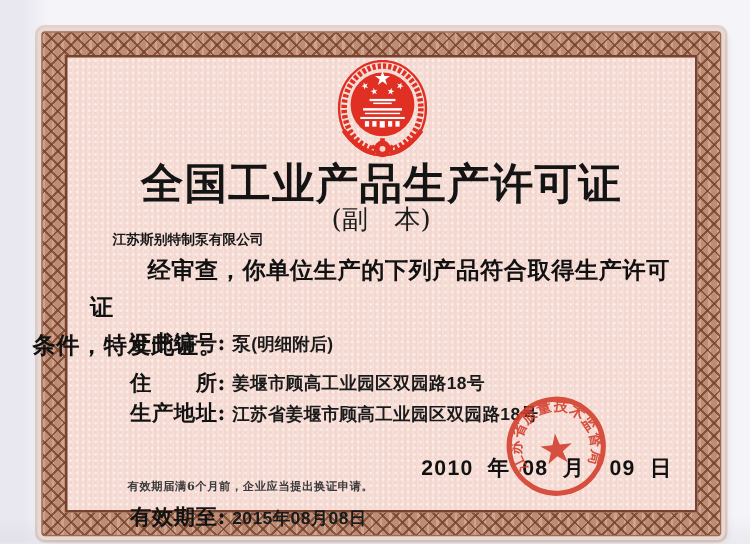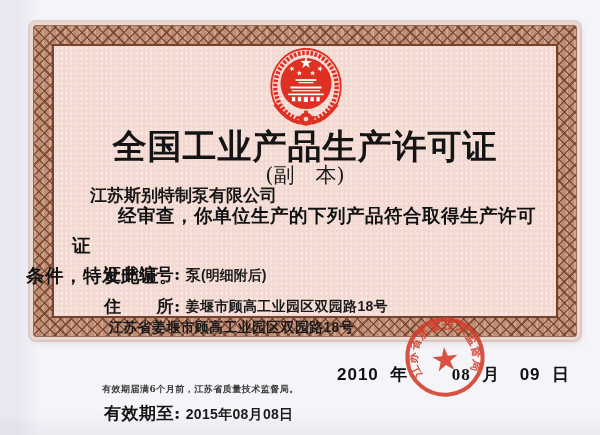--- a/index.html
+++ b/index.html
@@ -11,21 +11,21 @@
   }
   
   body:before{
     content:""; position:absolute; inset:0;
     background:linear-gradient(90deg, rgba(210,210,225,.35) 0 18px, transparent 40px),
                linear-gradient(0deg, rgba(215,215,228,.3) 0 6px, transparent 22px);
     pointer-events:none;
   }
 
   .certificate{
-    position:absolute; left:33px; top:25px; width:544px; height:312px;
+    position:absolute; left:33px; top:25px; width:544px; height:404px;
     padding:18px;
     background-color:#bd8d76;
     background-image:
       repeating-linear-gradient(45deg,  rgba(116,62,38,.75) 0 1.6px, transparent 1.6px 7.5px),
       repeating-linear-gradient(135deg, rgba(116,62,38,.75) 0 1.6px, transparent 1.6px 7.5px),
       repeating-linear-gradient(90deg,  rgba(255,230,215,.25) 0 2px, transparent 2px 7.5px);
     border:1px solid #9c6b55;
     box-shadow:0 0 0 3px #ead9d2, 0 0 0 5px rgba(190,150,130,.35), 2px 3px 8px rgba(90,60,50,.25);
     border-radius:3px;
   }
@@ -45,21 +45,21 @@
     position:absolute; top:78px; left:0; width:100%; text-align:center;
     font-size:34px; font-weight:bold; color:#141414; letter-spacing:1px;
     font-family:"DejaVu Sans","Liberation Sans",sans-serif;
   }
   .subtitle{
     position:absolute; top:115px; left:0; width:100%; text-align:center;
     font-size:21px; color:#1c1c1c; font-family:"DejaVu Serif","Liberation Serif",serif;
   }
   .company{
     position:absolute; left:36px; top:138px;
-    font-size:17px; font-weight:bold; color:#161616;
+    font-size:11px; font-weight:bold; color:#161616;
   }
   .statement{
     position:absolute; left:18px; top:155px; width:472px;
     font-size:18.5px; font-weight:bold; color:#111; line-height:30px;
     text-indent:46px; letter-spacing:.5px;
   }
 
   .fields{ position:absolute; left:50px; top:217px; width:420px; }
   .field-row{ position:absolute; left:0; display:flex; align-items:baseline; white-space:nowrap; }
   .field-row:nth-child(1){ top:0; }
@@ -74,21 +74,21 @@
   .field-value{ font-size:14px; font-weight:bold; color:#1a1a1a; margin-left:5px; letter-spacing:.3px; }
   .field-row:nth-child(1) .field-value{ font-size:15px; }
   .field-suffix{ font-size:14px; font-weight:bold; color:#1a1a1a; }
 
   .issue-date{ position:absolute; left:283px; top:317px; white-space:nowrap; z-index:2; }
   .issue-date .num{ font-size:17px; font-weight:bold; color:#111; letter-spacing:1px; }
   .issue-date .unit{
     font-size:17px; font-weight:bold; color:#111; margin-left:7px;
     font-family:"DejaVu Serif","Liberation Serif",serif;
   }
-  .issue-date .m{ margin-left:40px;font-family:Liberation Serif, serif; } .issue-date .d{ margin-left:16px; }
+  .issue-date .m{ margin-left:6px; } .issue-date .d{ margin-left:16px; }
 
   .seal{ position:absolute; left:334px; top:254px; width:114px; height:114px; z-index:3;
          opacity:.88; transform:rotate(-6deg); }
 
   .footnote{
     position:absolute; left:48px; top:337px;
     font-size:9px; font-weight:bold; color:#3a3a3a; letter-spacing:.5px;
     font-family:"DejaVu Serif","Liberation Serif",serif;
   }
 </style>
@@ -144,20 +144,21 @@
       <div class="field-row">
         <span class="field-label">证书编号:</span>
         <span class="field-value">泵</span>
         <span class="field-suffix">(明细附后)</span>
       </div>
       <div class="field-row">
         <span class="field-label">住　　所:</span>
         <span class="field-value">姜堰市顾高工业园区双园路18号</span>
       </div>
       <div class="field-row">
+        <span class="field-label">生产地址:</span>
         <span class="field-value">江苏省姜堰市顾高工业园区双园路18号</span>
       </div>
       <div class="field-row">
       </div>
       <div class="field-row">
         <span class="field-label">有效期至:</span>
         <span class="field-value">2015年08月08日</span>
       </div>
     </div>
 
@@ -175,15 +176,15 @@
         <path id="sealArc" d="M 33.3 72.5 A 28 28 0 1 1 78.7 72.5" fill="none"></path>
         <path id="sealStar" d="M0,-1 L0.225,-0.309 L0.951,-0.309 L0.363,0.118 L0.588,0.809 L0,0.382 L-0.588,0.809 L-0.363,0.118 L-0.951,-0.309 L-0.225,-0.309 Z"></path>
       </defs>
       <circle cx="56" cy="56" r="37" fill="none" stroke="#d23c2a" stroke-width="4"></circle>
       <use href="#sealStar" fill="#d23c2a" transform="translate(56,59) scale(13)"></use>
       <text font-size="11.5" font-weight="bold" fill="#d23c2a" font-family="'DejaVu Sans','Liberation Sans',sans-serif">
         <textPath href="#sealArc" startOffset="2" textLength="119">江苏省质量技术监督局</textPath>
       </text>
     </svg>
 
-    <div class="footnote">有效期届满6个月前，江苏省质量技术监督局。</div>
+    <div class="footnote">有效期届满6个月前，企业应当提出换证申请。</div>
   </div>
 </div>
 
 </body></html>

